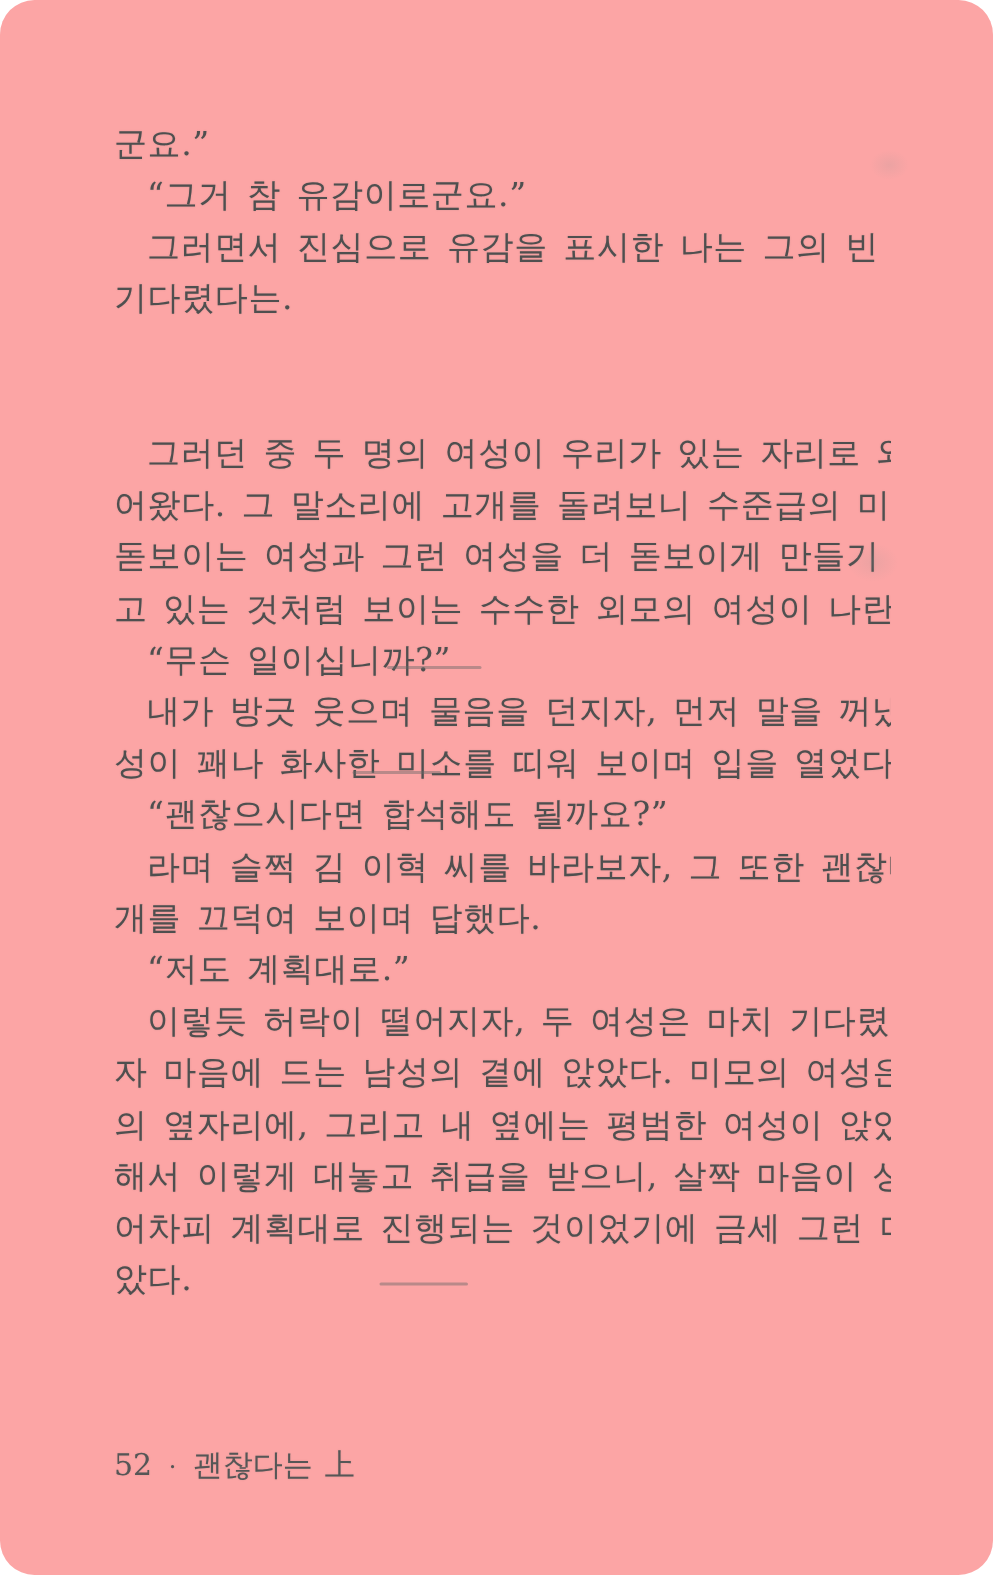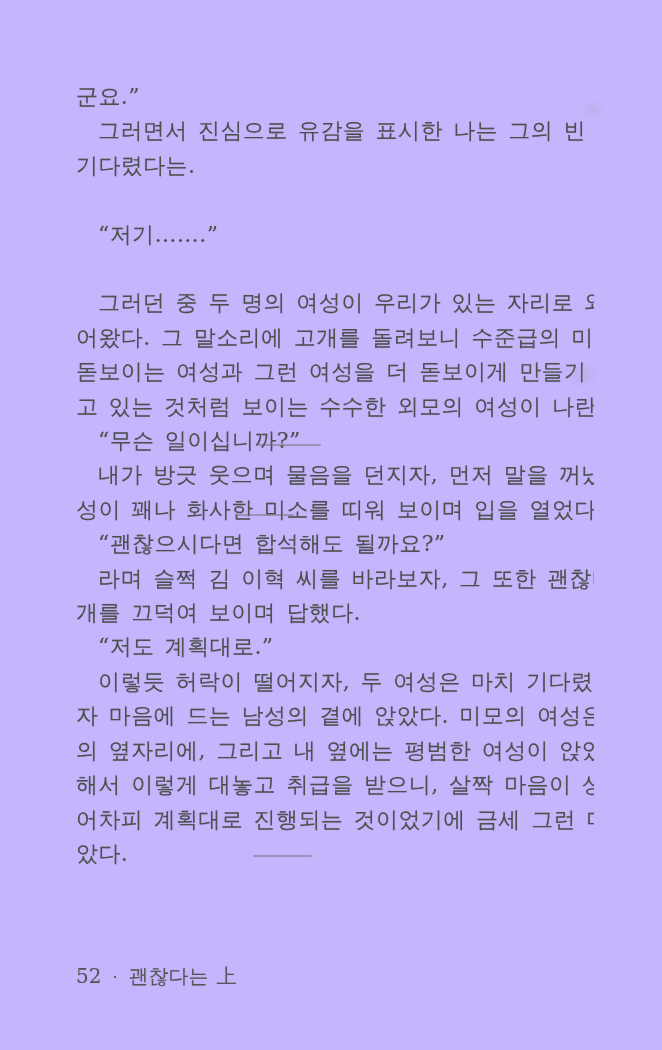--- a/index.html
+++ b/index.html
@@ -3,24 +3,25 @@
 <meta charset="utf-8">
 <style>
   html, body {
     margin: 0;
     padding: 0;
   }
   .page {
     position: relative;
     width: 662px;
     height: 1050px;
-    background: #c4b5fd;
+    background: #fca5a5;
     overflow: hidden;
     font-family: "DejaVu Serif", "Liberation Serif", serif;
     color: #4f4f4f;
+    border-radius: 23px;
   }
   .text-block {
     position: absolute;
     left: 76px;
     top: 80px;
     width: 518px;
     font-size: 22px;
     line-height: 34.4px;
   }
   .ln {
@@ -69,24 +70,24 @@
   }
   .footer .vol { margin-left: 8px; }
 </style>
 </head>
 <body>
 
 <div class="page">
 
   <div class="text-block">
     <div class="ln">군요.”</div>
+    <div class="ln ind">“그거 참 유감이로군요.”</div>
     <div class="ln ind just">그러면서 진심으로 유감을 표시한 나는 그의 빈 잔에 술을 따</div>
     <div class="ln">기다렸다는.</div>
     <div class="sp"></div>
-    <div class="ln ind">“저기…….”</div>
     <div class="sp"></div>
     <div class="ln ind just">그러던 중 두 명의 여성이 우리가 있는 자리로 와서는 말을 걸</div>
     <div class="ln just">어왔다. 그 말소리에 고개를 돌려보니 수준급의 미모가 상당히</div>
     <div class="ln just">돋보이는 여성과 그런 여성을 더 돋보이게 만들기 위해서 동행하</div>
     <div class="ln">고 있는 것처럼 보이는 수수한 외모의 여성이 나란히 서있었다.</div>
     <div class="ln ind">“무슨 일이십니까?”</div>
     <div class="ln ind just">내가 방긋 웃으며 물음을 던지자, 먼저 말을 꺼냈던 미모의 여</div>
     <div class="ln">성이 꽤나 화사한 미소를 띠워 보이며 입을 열었다.</div>
     <div class="ln ind">“괜찮으시다면 합석해도 될까요?”</div>
     <div class="ln ind just">라며 슬쩍 김 이혁 씨를 바라보자, 그 또한 괜찮다는 듯이 고</div>

